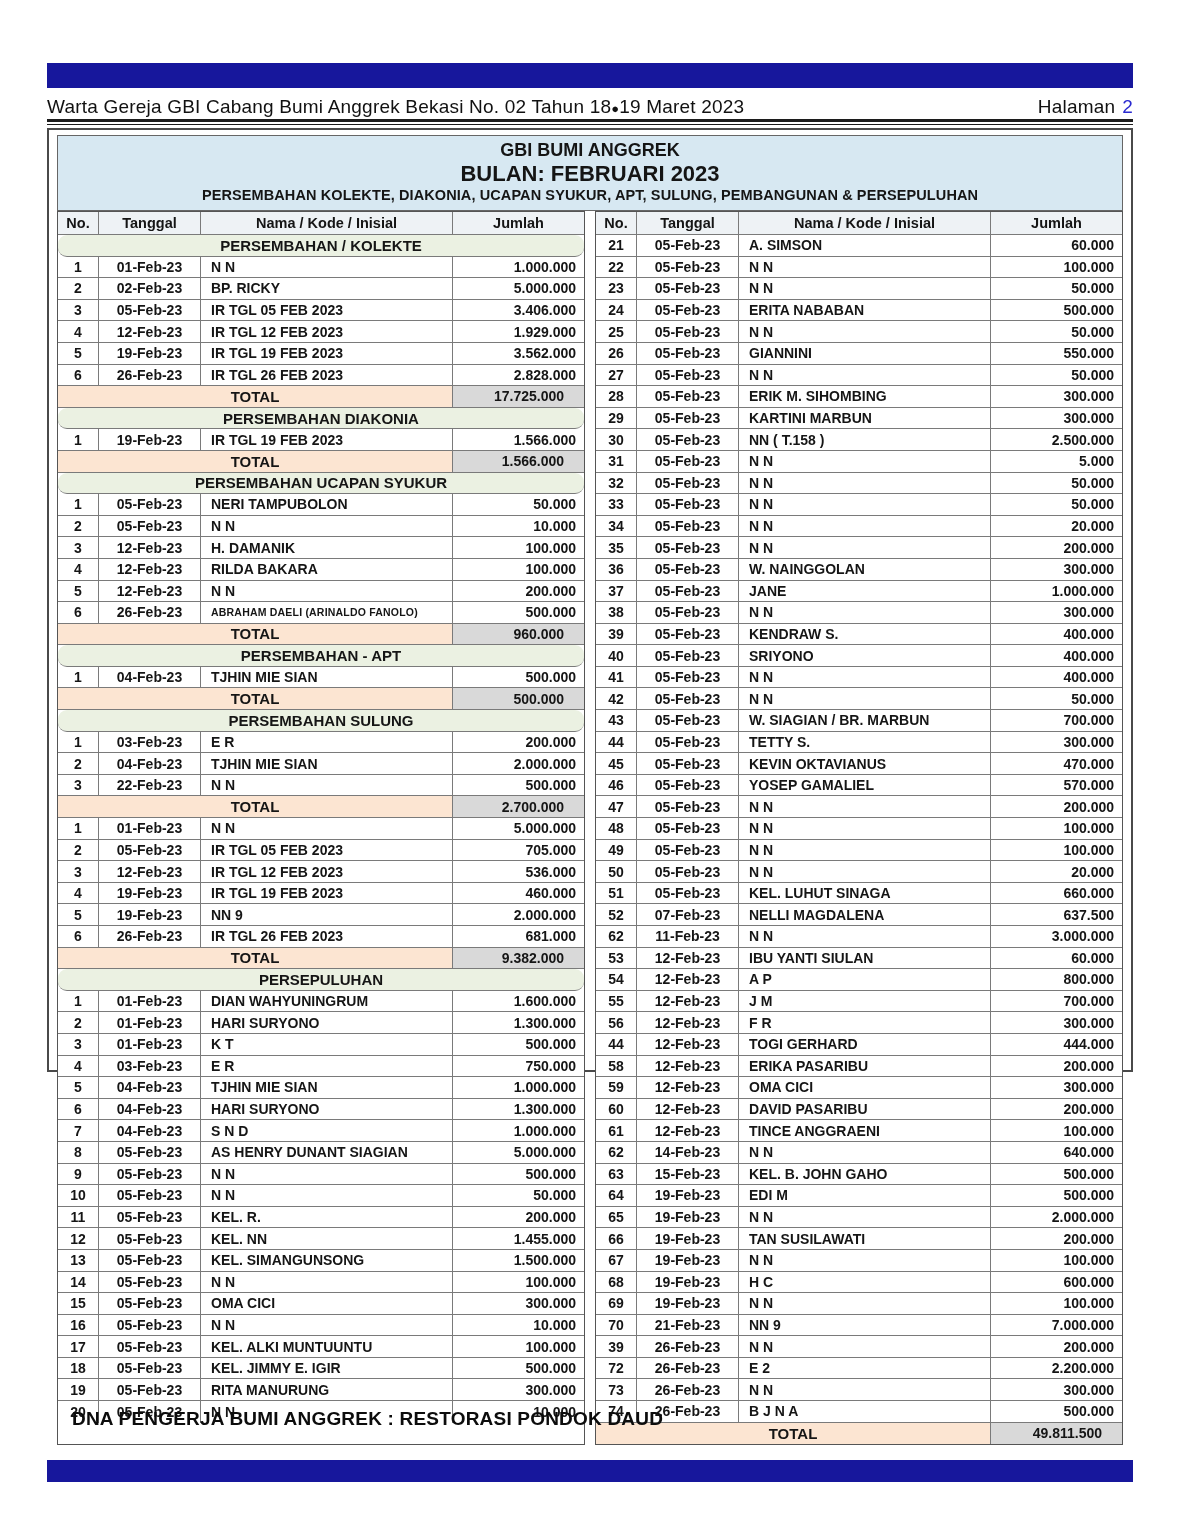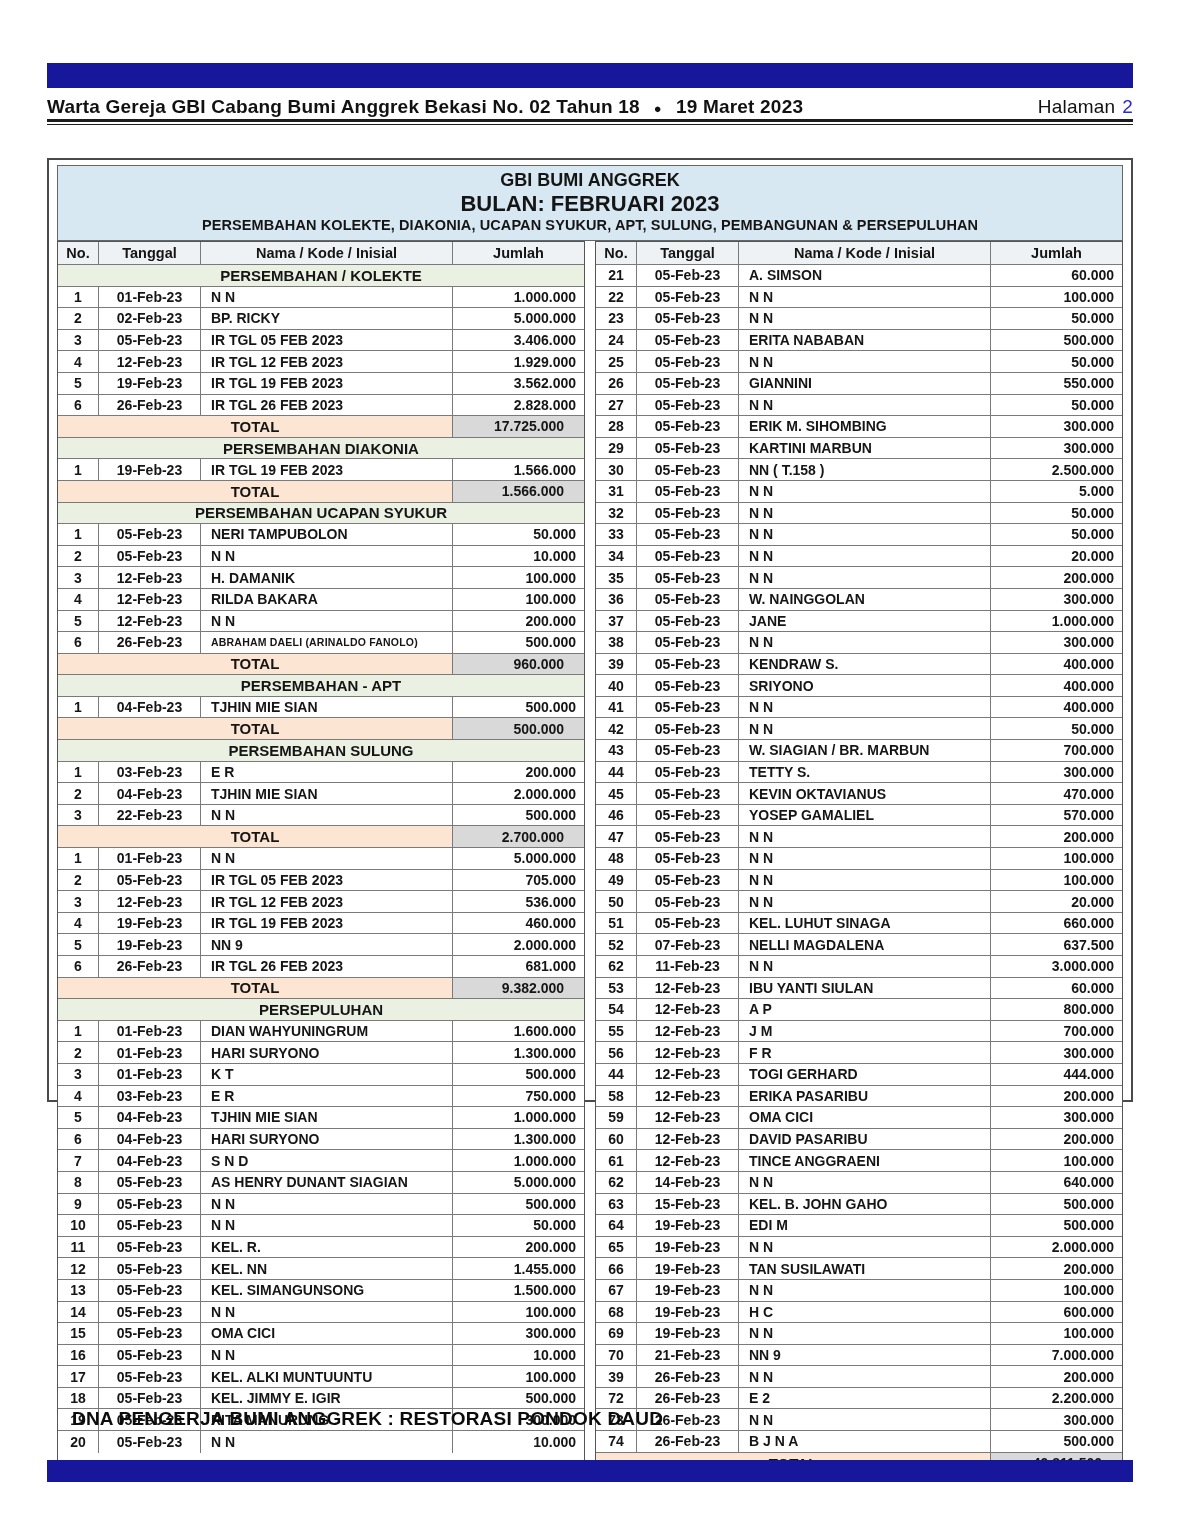--- a/index.html
+++ b/index.html
@@ -25,34 +25,33 @@
   .page{position:absolute;inset:0;background:#fff;}
   .topbar{
     position:absolute;left:47px;top:63px;width:1086px;height:25px;
     background:var(--navy);
   }
   .masthead{
     position:absolute;left:47px;top:92px;width:1086px;height:30px;
     display:flex;justify-content:space-between;align-items:center;
     font-size:19px;letter-spacing:.2px;color:#111;
   }
-  .masthead-left{display:flex;align-items:center;gap:14px;font-weight:bold;}
+  .masthead-left{display:flex;align-items:center;gap:0;}
   .masthead .bullet{font-size:13px;position:relative;top:1px;}
   .masthead-right{font-size:19px;}
   .masthead-right .pagenum{color:var(--pagenum);margin-left:7px;}
   .rule{
     position:absolute;left:47px;top:119px;width:1086px;height:6px;
     border-top:3px solid #1c1c1c;border-bottom:1px solid #1c1c1c;
   }
   .report-frame{
     position:absolute;left:47px;top:128px;width:1086px;height:944px;
     border:2px solid var(--frame);
     background:#fff;
     padding:5px 8px 0 8px;
-    margin-top:30px;
   }
   .report-title{
     border:1px solid #666;
     background:var(--title-bg);
     text-align:center;
     font-weight:bold;
     padding:3px 0 4px 0;
   }
   .report-title .t1{font-size:18px;line-height:23px;}
   .report-title .t2{font-size:22px;line-height:23px;}
@@ -81,21 +80,21 @@
     overflow:hidden;white-space:nowrap;
     color:var(--ink);
   }
   .row .c:first-child{border-left:none;}
   .c.no{justify-content:center;}
   .c.tgl{justify-content:center;}
   .c.nama{justify-content:flex-start;padding-left:10px;}
   .c.nama.small{font-size:10.5px;letter-spacing:.2px;}
   .c.jml{justify-content:flex-end;padding-right:8px;}
   .c.hcell{justify-content:center;font-size:14.5px;}
-  .row.section{grid-template-columns:1fr;background:var(--section-bg);}
+  .row.section{grid-template-columns:1fr;background:var(--section-bg);border-radius:9px;}
   .row.section .c{justify-content:center;font-size:15px;border-left:none;}
   .row.totalrow{grid-template-columns:1fr 132px;background:var(--total-bg);}
   .row.totalrow .c.tlabel{justify-content:center;font-size:15px;border-left:none;}
   .row.totalrow .c.tval{background:var(--totalval-bg);justify-content:flex-end;padding-right:20px;border-left:1px solid var(--line);}
   .bottombar{
     position:absolute;left:47px;top:1460px;width:1086px;height:22px;
     background:var(--navy);
   }
   .footer{
     position:absolute;left:72px;top:1408px;

